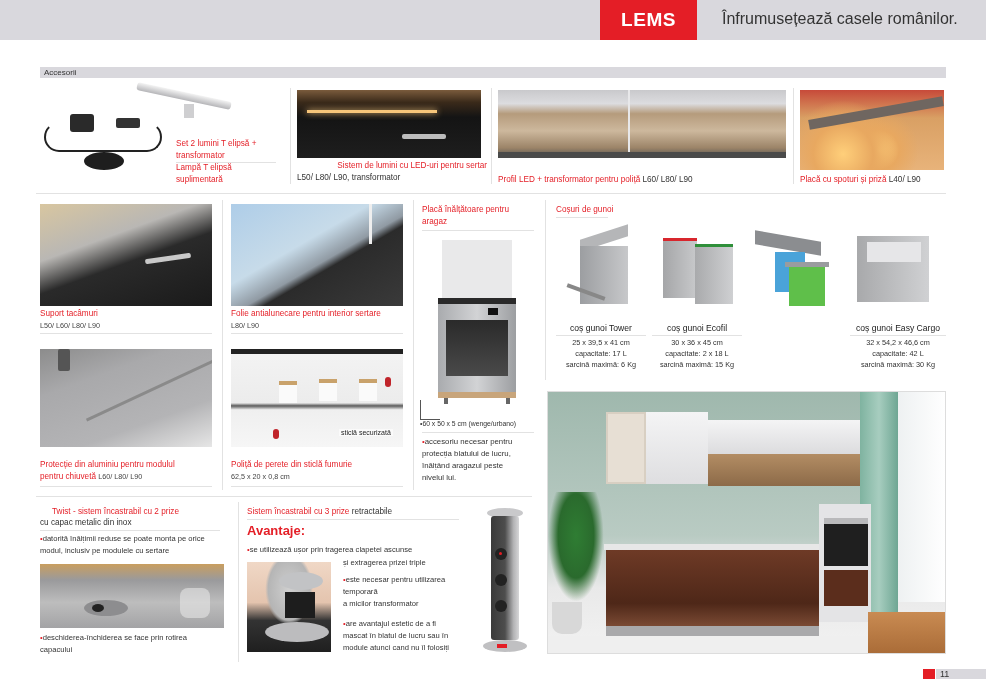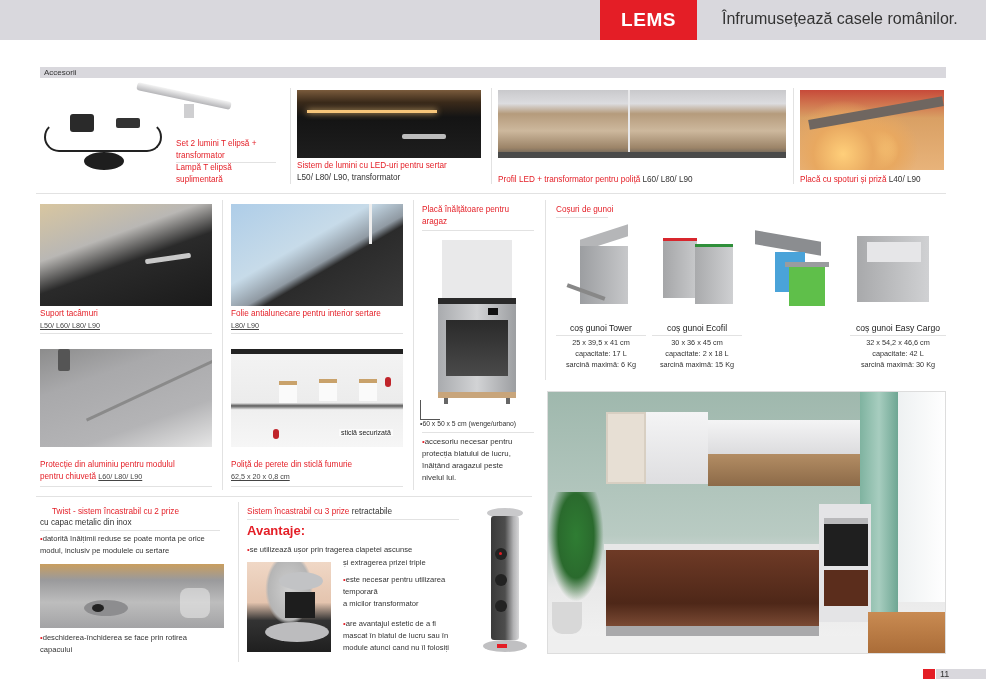--- a/index.html
+++ b/index.html
@@ -12,21 +12,21 @@
   .logo { left: 600px; top: 0; width: 97px; height: 40px; background: #e41e26; display: flex; align-items: center; justify-content: center; }
   .logo span { color: #fff; font-weight: bold; font-size: 19px; letter-spacing: 0.5px; font-family: "Liberation Sans", sans-serif; }
   .tagline { left: 722px; top: 10px; font-size: 16px; color: #333; font-family: "Liberation Sans", sans-serif; }
 
   .section-bar { left: 40px; top: 67px; width: 906px; height: 11px; background: #d9d8dd; }
   .section-bar span { position: absolute; left: 4px; top: 0px; font-size: 8px; color: #333; line-height: 11px; }
 
   .red { color: #e41e26; }
   .dark { color: #333; }
   .cap { font-size: 8.2px; line-height: 12px; }
-  .sub { font-size: 7.2px; line-height: 11px; color: #444; text-decoration: underline; }
+  .sub { font-size: 7.2px; line-height: 11px; color: #444; }
   .rule { height: 1px; background: #e2e2e2; }
   .vrule { width: 1px; background: #e2e2e2; }
 
   
   .img { overflow: hidden; }
   .dark-wood { background: linear-gradient(180deg, #7a5b3c 0%, #3a2a1a 18%, #141414 40%, #1e1e1e 100%); }
   .glass-cab { background: linear-gradient(180deg, #c9c9cc 0%, #dcdcdf 20%, #b59b7c 35%, #cdb89d 60%, #9c8468 85%, #505050 100%); }
   .spots { background: radial-gradient(circle at 30% 80%, #ffcf7a 0%, #e8a860 25%, transparent 45%), radial-gradient(circle at 55% 75%, #ffd27e 0%, #e8a860 20%, transparent 40%), linear-gradient(180deg, #c74a3a 0%, #d9a064 35%, #e8b37a 100%); }
   .cutlery { background: linear-gradient(160deg, #d8c6a0 0%, #b9b7b4 35%, #2a2a2a 55%, #1a1a1a 100%); }
   .mat { background: linear-gradient(150deg, #aecde8 0%, #c7dbe9 40%, #909aa3 55%, #2b2b2b 60%, #3a3a3a 100%); }
@@ -88,21 +88,21 @@
   </div>
 </div>
 
 <div class="abs vrule" style="left:290px; top:88px; height:96px;"></div>
 
 <div class="abs" style="left:297px; top:90px; width:184px; height:98px;">
   <div class="abs img dark-wood" style="left:0; top:0; width:184px; height:68px;">
     <div style="position:absolute; left:10px; top:20px; width:130px; height:3px; background:#f6c57a; box-shadow:0 0 6px #f6c57a;"></div>
     <div style="position:absolute; left:105px; top:44px; width:44px; height:5px; background:#bcbcbc; border-radius:2px;"></div>
   </div>
-  <div class="abs cap red" style="left:0; top:70px; width:190px;">Sistem de lumini cu LED-uri pentru sertar</div>
+  <div class="abs cap red" style="left:0; top:70px; width:190px;text-align:right;">Sistem de lumini cu LED-uri pentru sertar</div>
   <div class="abs cap dark" style="left:0; top:82px; width:190px;">L50/ L80/ L90, transformator</div>
 </div>
 
 <div class="abs vrule" style="left:491px; top:88px; height:96px;"></div>
 
 <div class="abs" style="left:498px; top:90px; width:288px; height:98px;">
   <div class="abs img glass-cab" style="left:0; top:0; width:288px; height:68px;">
     <div style="position:absolute; left:130px; top:0; width:2px; height:62px; background:#e8e8ea;"></div>
     <div style="position:absolute; left:0; top:62px; width:288px; height:6px; background:#4a4a4a;"></div>
   </div>

